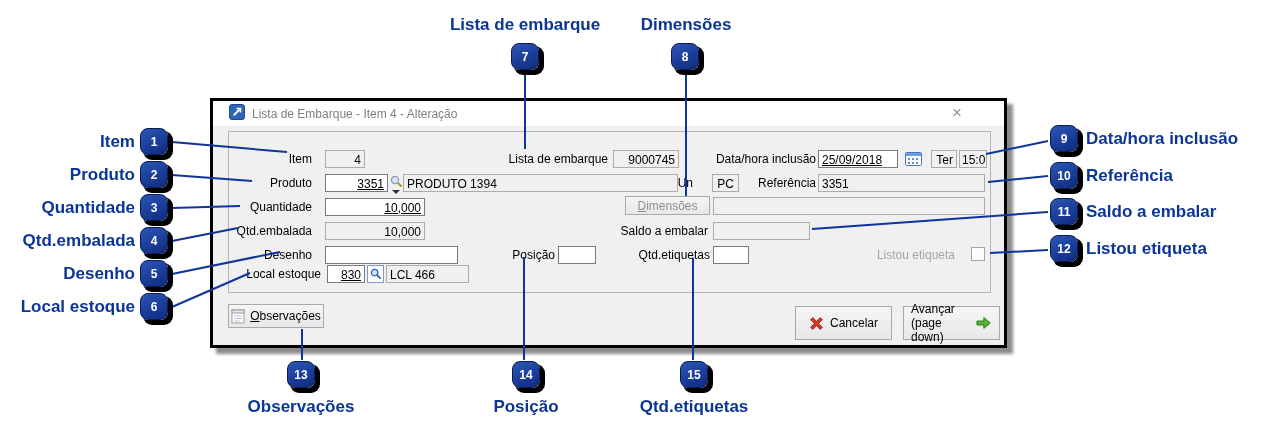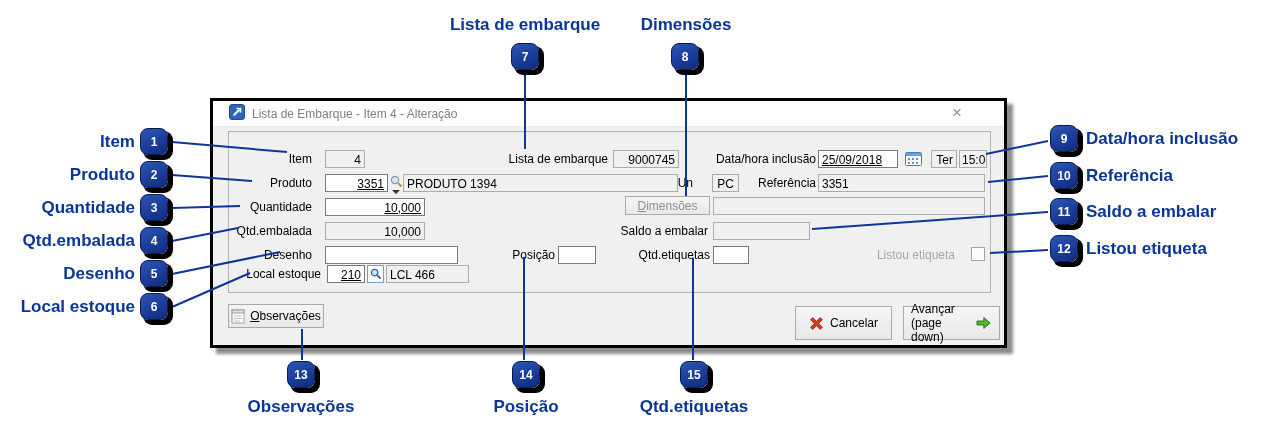--- a/index.html
+++ b/index.html
@@ -178,21 +178,21 @@
     <div class="lbl align-r" style="left:20px;top:147px;width:79px;">Desenho</div>
     <div class="fld ed" style="left:112px;top:145px;width:133px;"></div>
     <div class="lbl align-r" style="left:270px;top:147px;width:72px;">Posição</div>
     <div class="fld ed" style="left:345px;top:145px;width:38px;"></div>
     <div class="lbl align-r" style="left:390px;top:147px;width:107px;">Qtd.etiquetas</div>
     <div class="fld ed" style="left:500px;top:145px;width:36px;"></div>
     <div class="lbl align-r gray-lbl" style="left:640px;top:147px;width:102px;">Listou etiqueta</div>
     <div class="checkbox" style="left:758px;top:146px;"></div>
 
     <div class="lbl align-r" style="left:18px;top:166px;width:90px;">Local estoque</div>
-    <div class="fld ed num" style="left:114px;top:164px;width:38px;">210</div>
+    <div class="fld ed num" style="left:114px;top:164px;width:38px;">830</div>
     <div class="btn" style="left:154px;top:164px;width:17px;height:18px;background:#fff;border:1px solid #7a9ac8;padding:0;">
       <svg width="12" height="12" viewBox="0 0 12 12">
         <circle cx="4.6" cy="4.6" r="3.2" fill="#cfe4fa" stroke="#2b5fb0" stroke-width="1.3"></circle>
         <line x1="7.2" y1="7.2" x2="10.6" y2="10.6" stroke="#2b5fb0" stroke-width="1.8"></line>
       </svg>
     </div>
     <div class="fld ro" style="left:173px;top:164px;width:83px;">LCL 466</div>
 
     <div class="btn" style="left:15px;top:203px;width:96px;height:24px;gap:5px;">
       <svg width="14" height="16" viewBox="0 0 14 16">

